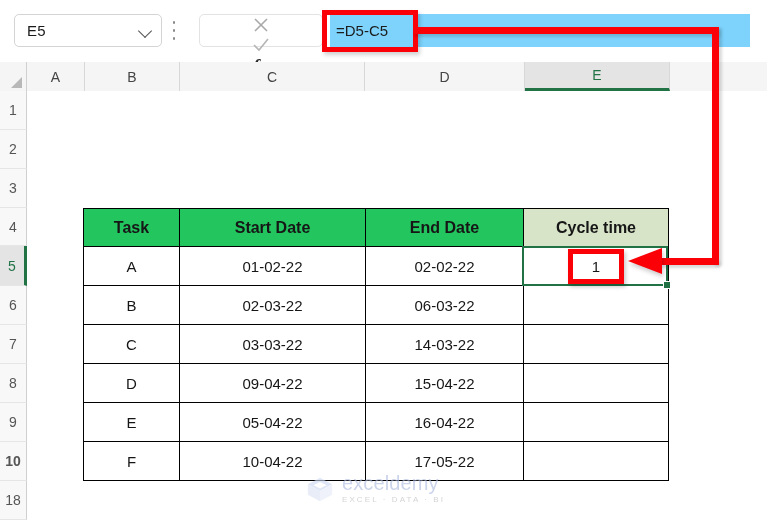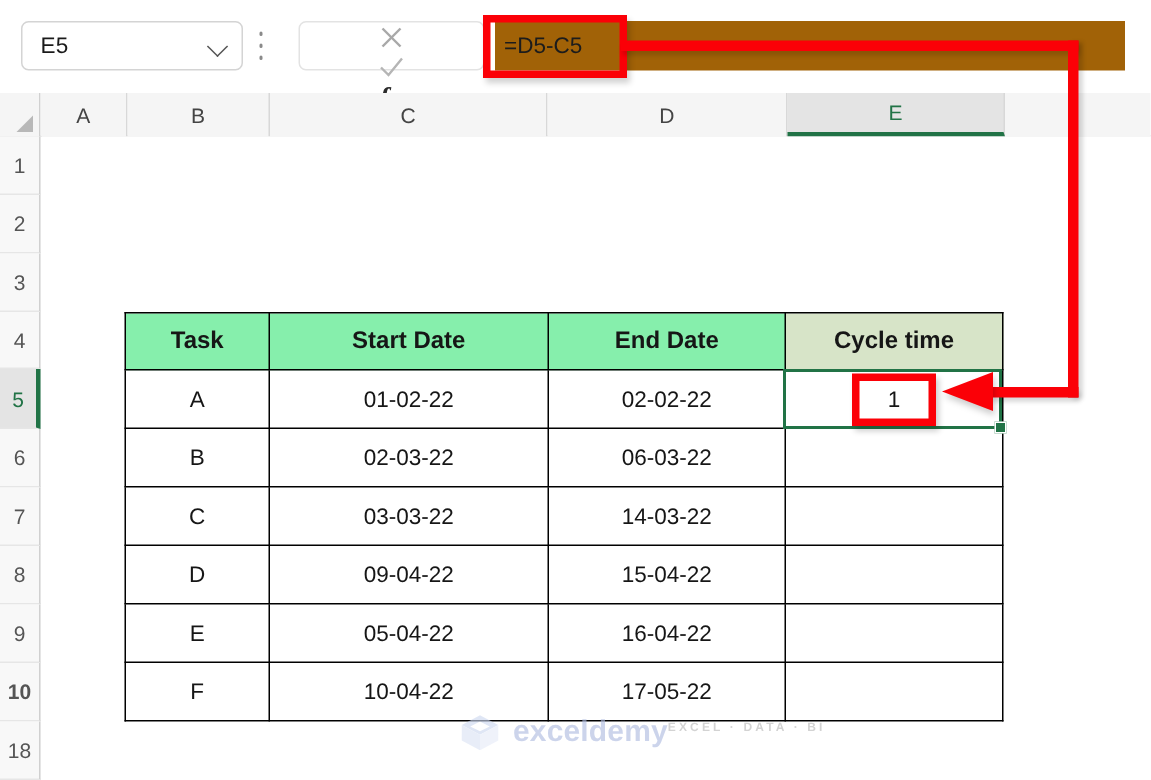--- a/index.html
+++ b/index.html
@@ -96,21 +96,21 @@
     font-style: italic;
     font-weight: bold;
     font-size: 19px;
     color: #2b2b2b;
   }
 
   .formula-input {
     position: absolute;
     left: 330px; top: 14px;
     width: 420px; height: 33px;
-    background: #a16207;
+    background: #7dd3fc;
     display: flex;
     align-items: center;
     padding-left: 6px;
     font-size: 15px;
     color: #1c1c1c;
   }
 
   
   .col-head-row {
     position: absolute;
@@ -203,21 +203,21 @@
     height: 39px;
     text-align: center;
     vertical-align: middle;
     font-size: 15px;
     color: #161616;
     background: #ffffff;
   }
   .data-table th {
     font-weight: bold;
     font-size: 16px;
-    background: #86efac;
+    background: #22c55e;
     height: 38px;
   }
   .data-table th.cycle {
     background: #d7e4c8;
   }
   .col-task   { width: 96px; }
   .col-start  { width: 186px; }
   .col-end    { width: 158px; }
   .col-cycle  { width: 145px; }
 
@@ -287,21 +287,21 @@
   
   .watermark {
     position: absolute;
     left: 305px; top: 473px;
     display: flex;
     align-items: center;
     gap: 7px;
     opacity: .62;
   }
   .wm-logo { width: 30px; height: 30px; }
-  .wm-text { display: flex; line-height: 1; font-weight: bold; }
+  .wm-text { display: flex; flex-direction: column; line-height: 1; }
   .wm-main {
     font-size: 20px;
     color: #aebbe0;
     letter-spacing: .1px;
   }
   .wm-sub {
     font-size: 8px;
     color: #b9b9b9;
     letter-spacing: 2.1px;
     margin-top: 3px;

